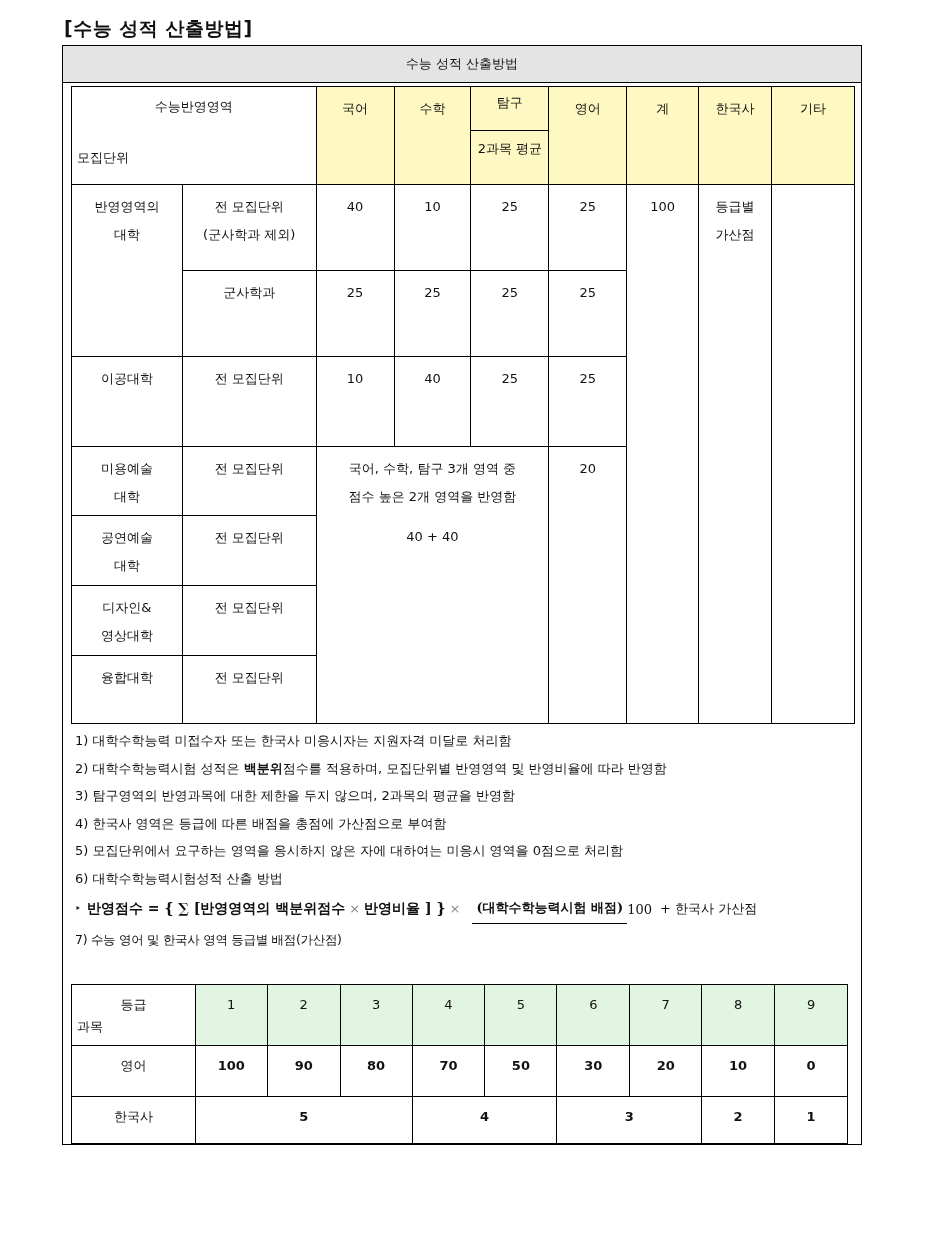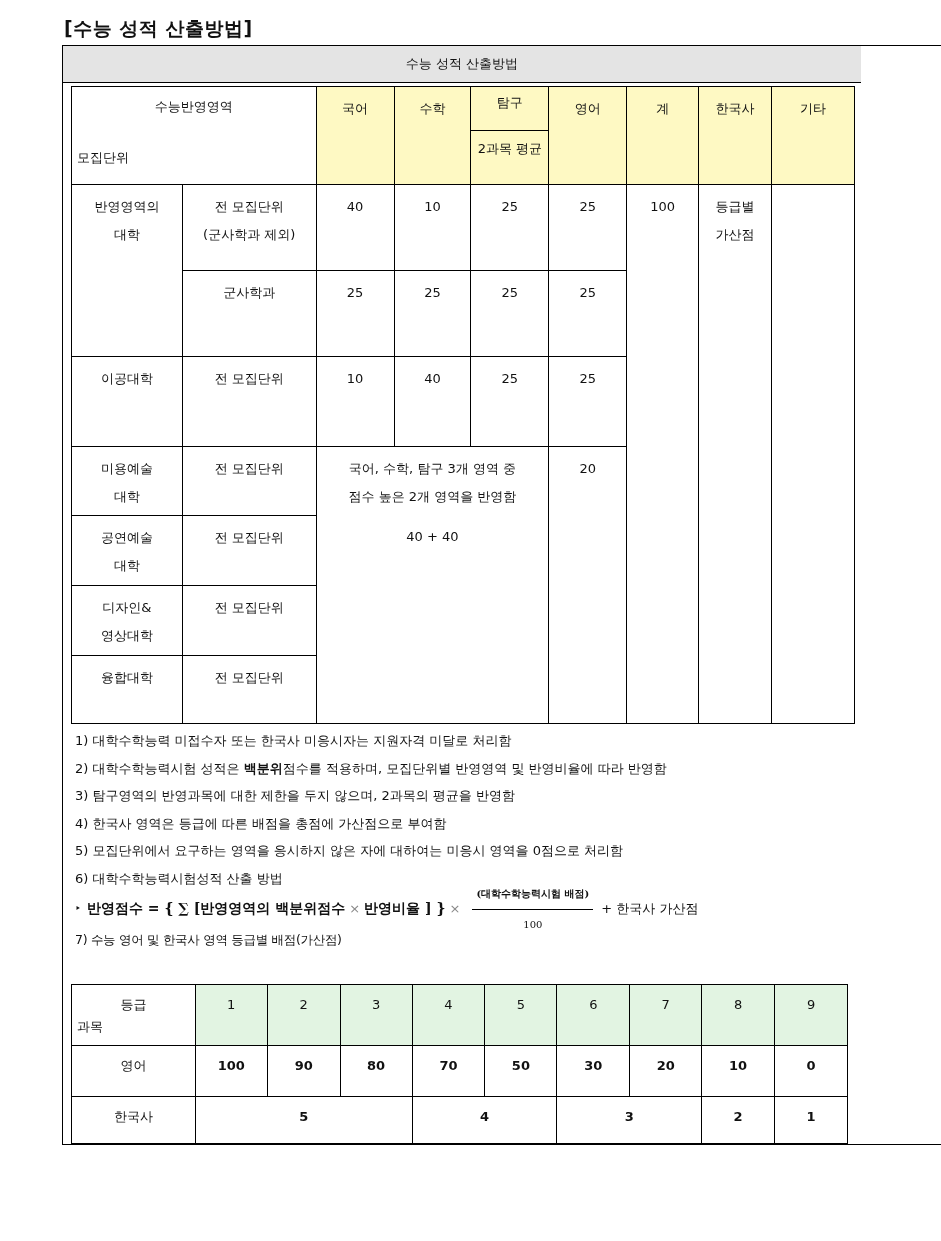--- a/index.html
+++ b/index.html
@@ -1,33 +1,33 @@
 <!DOCTYPE html>
 <html><head>
 <meta charset="utf-8">
 <style>
   html, body { margin: 0; padding: 0; background: #ffffff; }
   body { width: 941px; height: 1241px; position: relative; font-family: "DejaVu Sans", "Liberation Sans", sans-serif; color: #111; }
   .doc-title { position: absolute; left: 64px; top: 16px; font-size: 19px; font-weight: bold; letter-spacing: 0.5px; }
-  .frame { position: absolute; left: 62px; top: 45px; width: 880px; height: 1100px; border: 1px solid #000; box-sizing: border-box; }
+  .frame { position: absolute; left: 62px; top: 45px; width: 800px; height: 1100px; border: 1px solid #000; box-sizing: border-box; }
   .frame-head { position: absolute; left: 0; top: 0; width: 798px; height: 36px; background: #e4e4e4; border-bottom: 1px solid #000; font-size: 13px; display: flex; align-items: center; justify-content: center; }
   table { border-collapse: collapse; position: absolute; font-size: 13px; }
   td { border: 1.5px solid #000; text-align: center; vertical-align: top; padding: 8px 2px 0 2px; line-height: 28px; box-sizing: border-box; }
   .main { left: 8px; top: 40px; width: 784px; }
   .hdr { background: #fef9c3; }
   .dot-top { border-top: 1px dotted #000; }
   .corner { position: relative; }
   .corner .c-top { position: absolute; top: 6px; left: 0; right: 0; text-align: center; }
   .corner .c-bot { position: absolute; bottom: 12px; left: 5px; }
   .notes { position: absolute; left: 12px; top: 681px; font-size: 13px; line-height: 27.5px; }
   .formula { display: flex; align-items: center; height: 34px; font-size: 13px; }
   .formula .bullet { font-size: 10px; margin-right: 6px; }
   .formula .f-main { font-weight: bold; font-size: 14px; font-family: "DejaVu Serif", serif; }
   .formula .op { color: #888; margin: 0 4px; }
-  .frac { display: inline-flex; flex-direction: column; align-items: center; margin: 0 8px; font-family: "DejaVu Serif", serif; font-weight: bold; font-size: 10px; }
+  .frac { display: inline-flex; align-items: center; margin: 0 8px; font-family: "DejaVu Serif", serif; font-weight: bold; font-size: 13px; }
   .frac .num { border-bottom: 1.5px solid #000; padding: 0 4px 2px 4px; }
   .frac .den { font-weight: normal; padding-top: 1px; }
   .grade { left: 8px; top: 938px; width: 777px; }
   .grade td { padding-top: 6px; }
   .green { background: #e2f4e2; }
   .bold { font-weight: bold; }
 </style>
 </head>
 <body>
 

